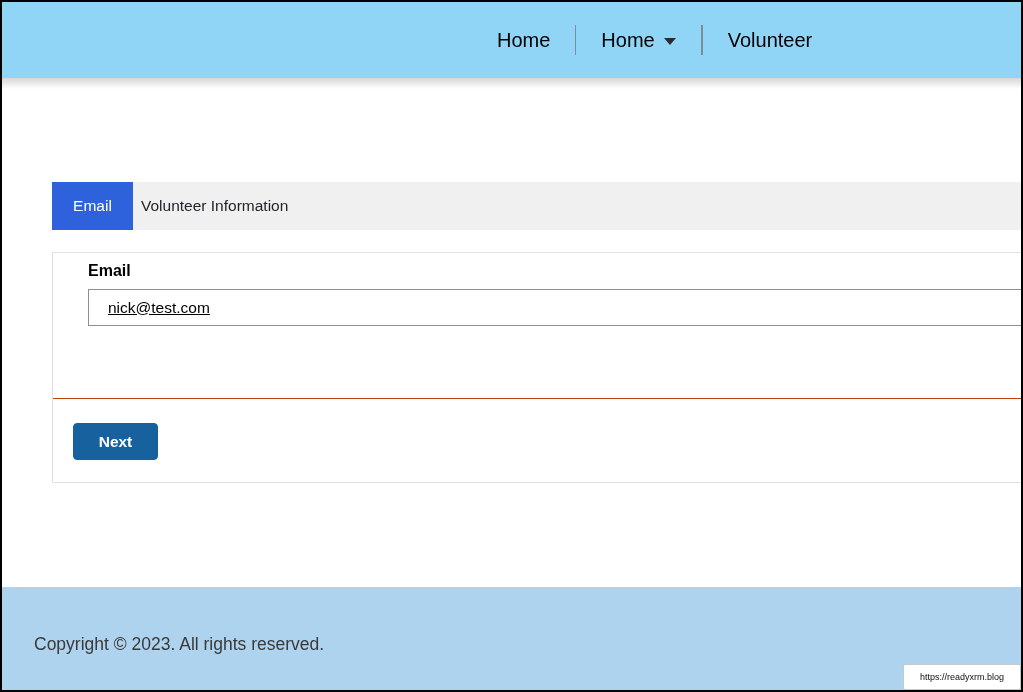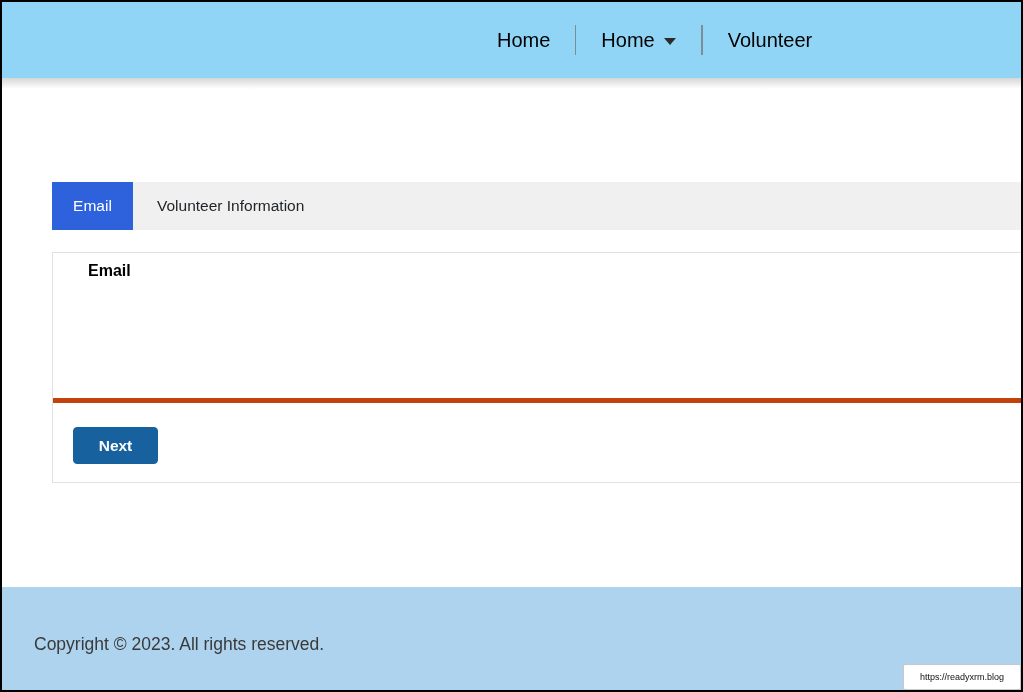--- a/index.html
+++ b/index.html
@@ -93,21 +93,21 @@
     font-size: 15.5px;
     color: #212529;
     cursor: pointer;
   }
   .tab.active {
     background: #2e62dc;
     color: #ffffff;
     width: 81px;
     justify-content: center;
   }
-  .tab.inactive { padding-left: 24px; }
+  .tab.inactive { padding-left: 8px; }
 
   
   .form-panel {
     position: absolute;
     left: 50px; right: -3px;
     top: 250px;
     height: 231px;
     background: #ffffff;
     border: 1px solid #dee2e6;
   }
@@ -132,21 +132,21 @@
     border: 1px solid #8f8f8c;
     background: #ffffff;
     font-family: "Liberation Sans", sans-serif;
     font-size: 15.5px;
     color: #000000;
     text-decoration: underline;
     padding: 0 0 0 19px;
     outline: none;
   }
   .panel-footer {
-    border-top: 5px solid #c2410c;
+    border-top: 1px solid #c2410c;
     height: 65px;
     padding: 24px 0 0 20px;
   }
   .next-button {
     width: 85px;
     height: 37px;
     background: #17629e;
     color: #ffffff;
     font-family: "Liberation Sans", sans-serif;
     font-size: 15.5px;
@@ -212,20 +212,21 @@
 
   <main>
     <div class="tab-strip">
       <div class="tab active">Email</div>
       <div class="tab inactive">Volunteer Information</div>
     </div>
 
     <section class="form-panel">
       <div class="panel-body">
         <label class="field-label">Email</label>
+        <input class="email-input" type="text" value="nick@test.com" style="">
       </div>
       <div class="panel-footer">
         <button class="next-button">Next</button>
       </div>
     </section>
   </main>
 
   <footer class="site-footer">
     <span class="copyright">Copyright © 2023. All rights reserved.</span>
   </footer>

